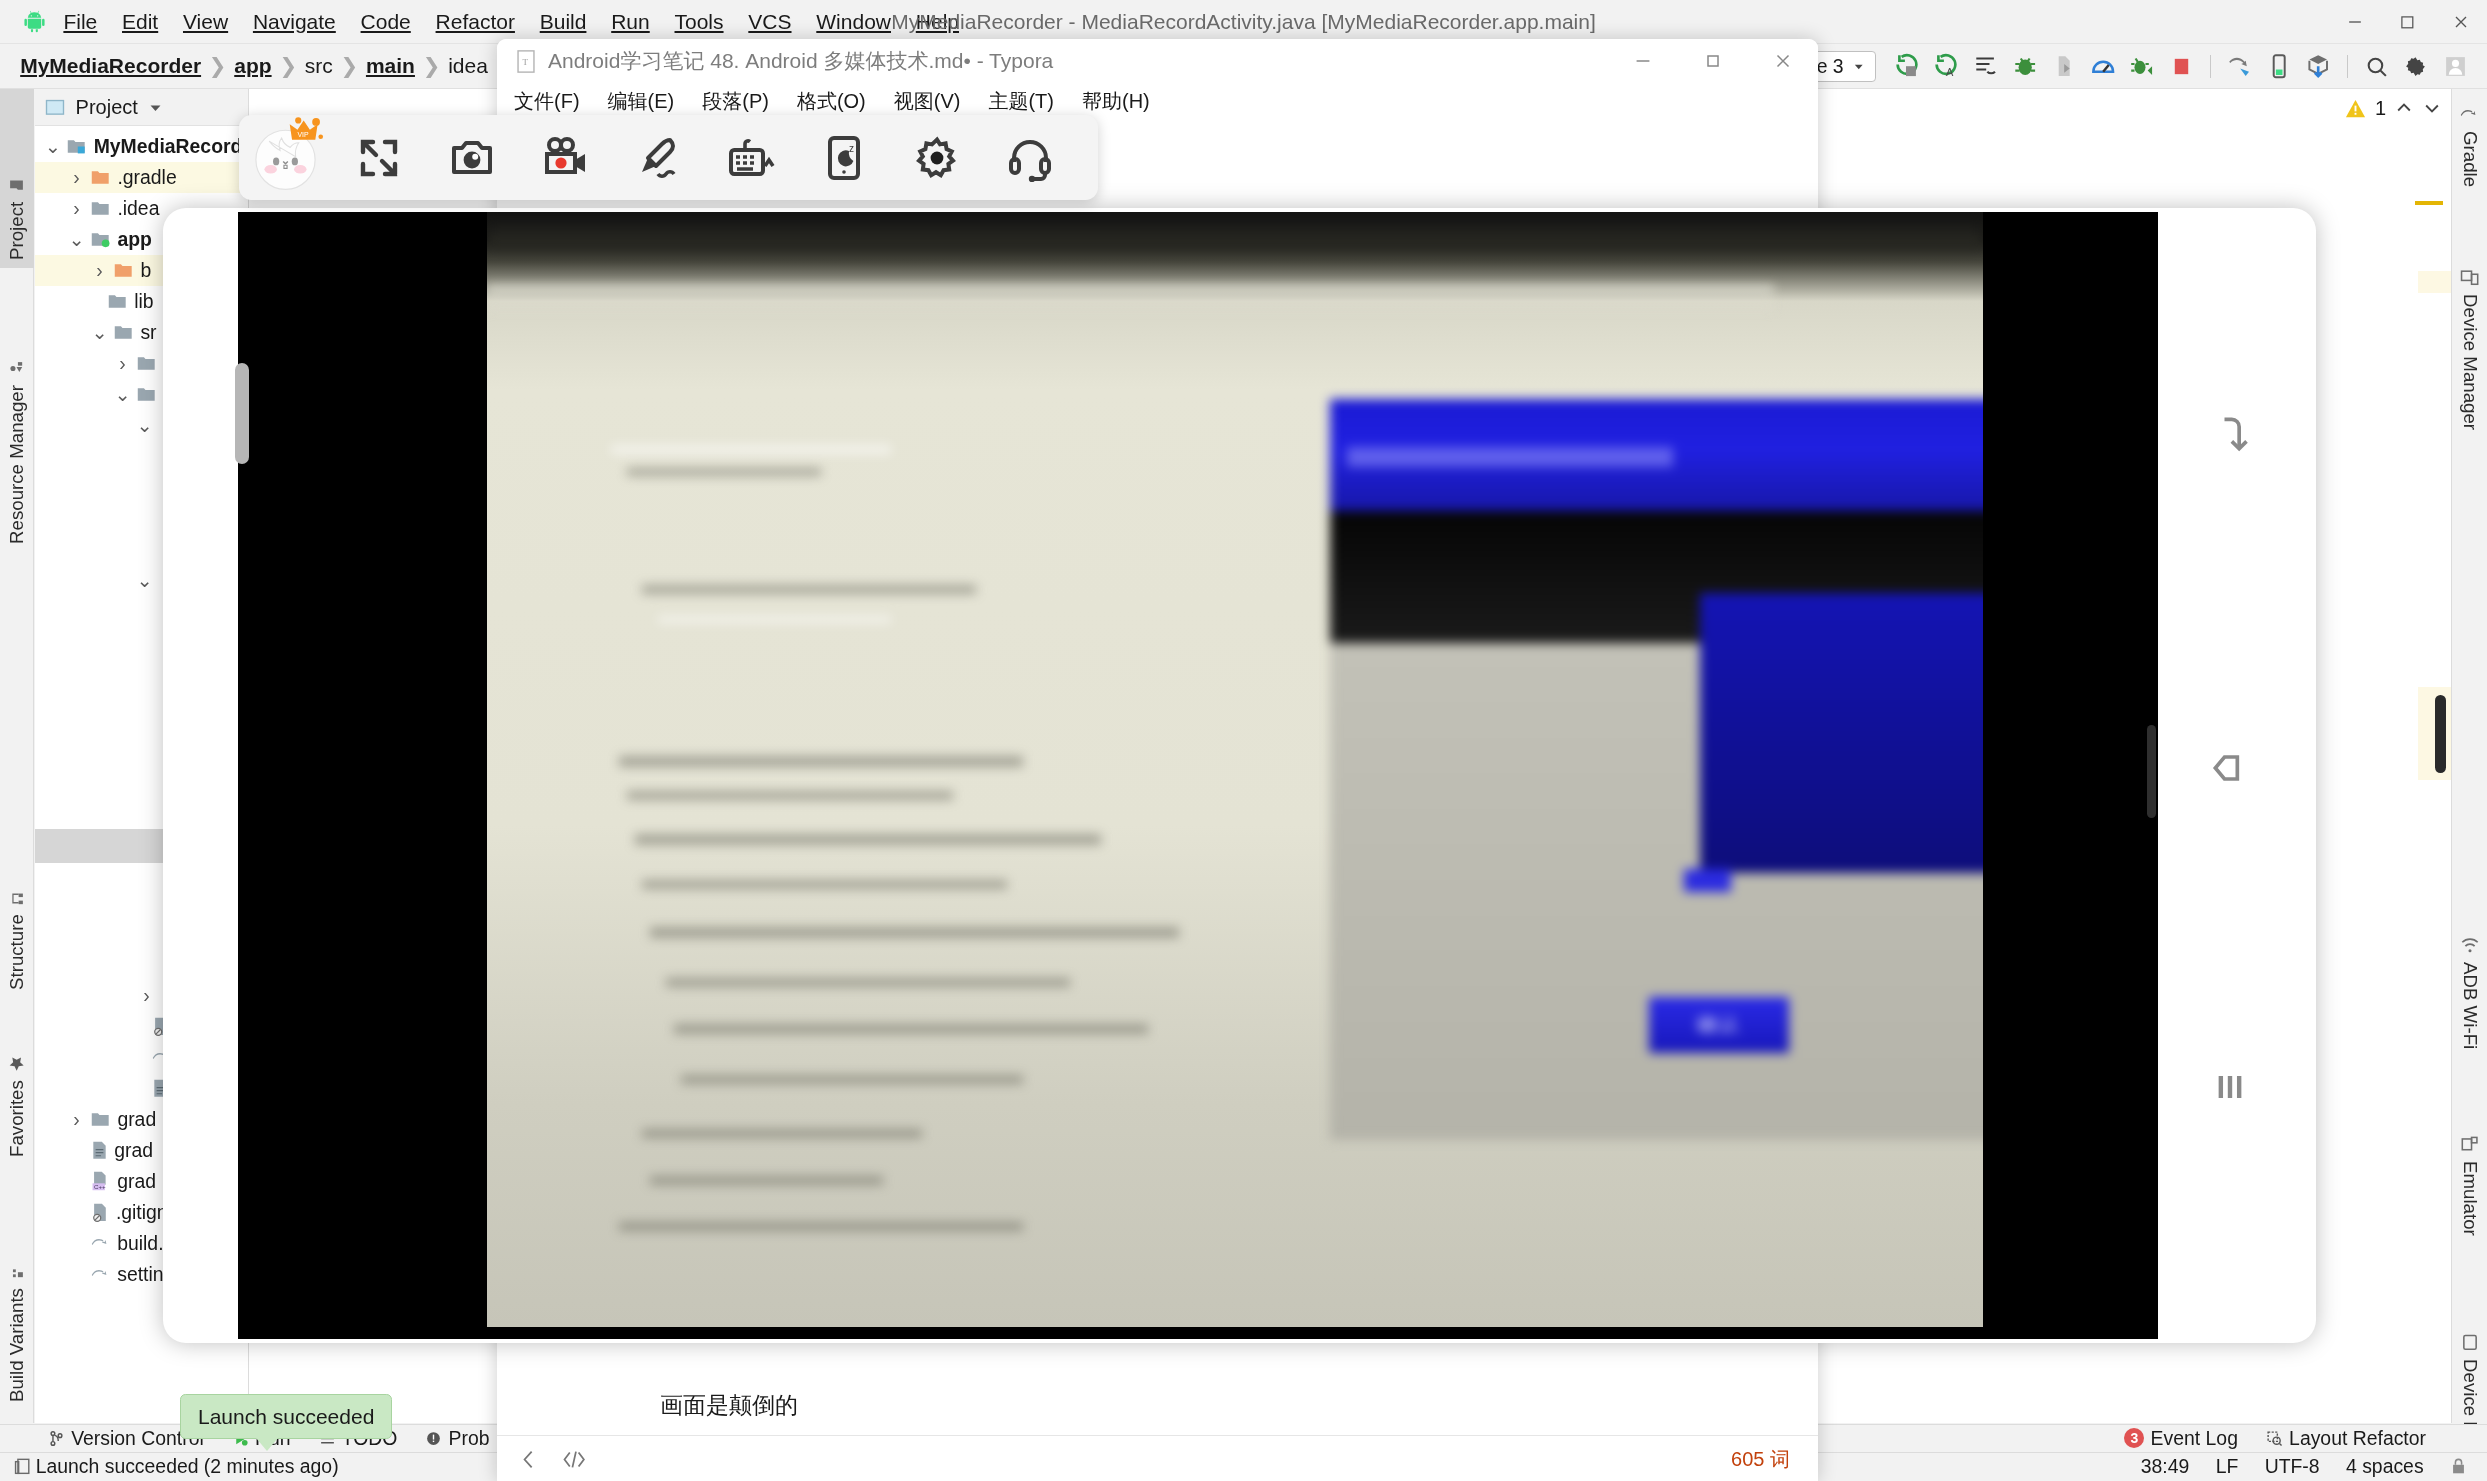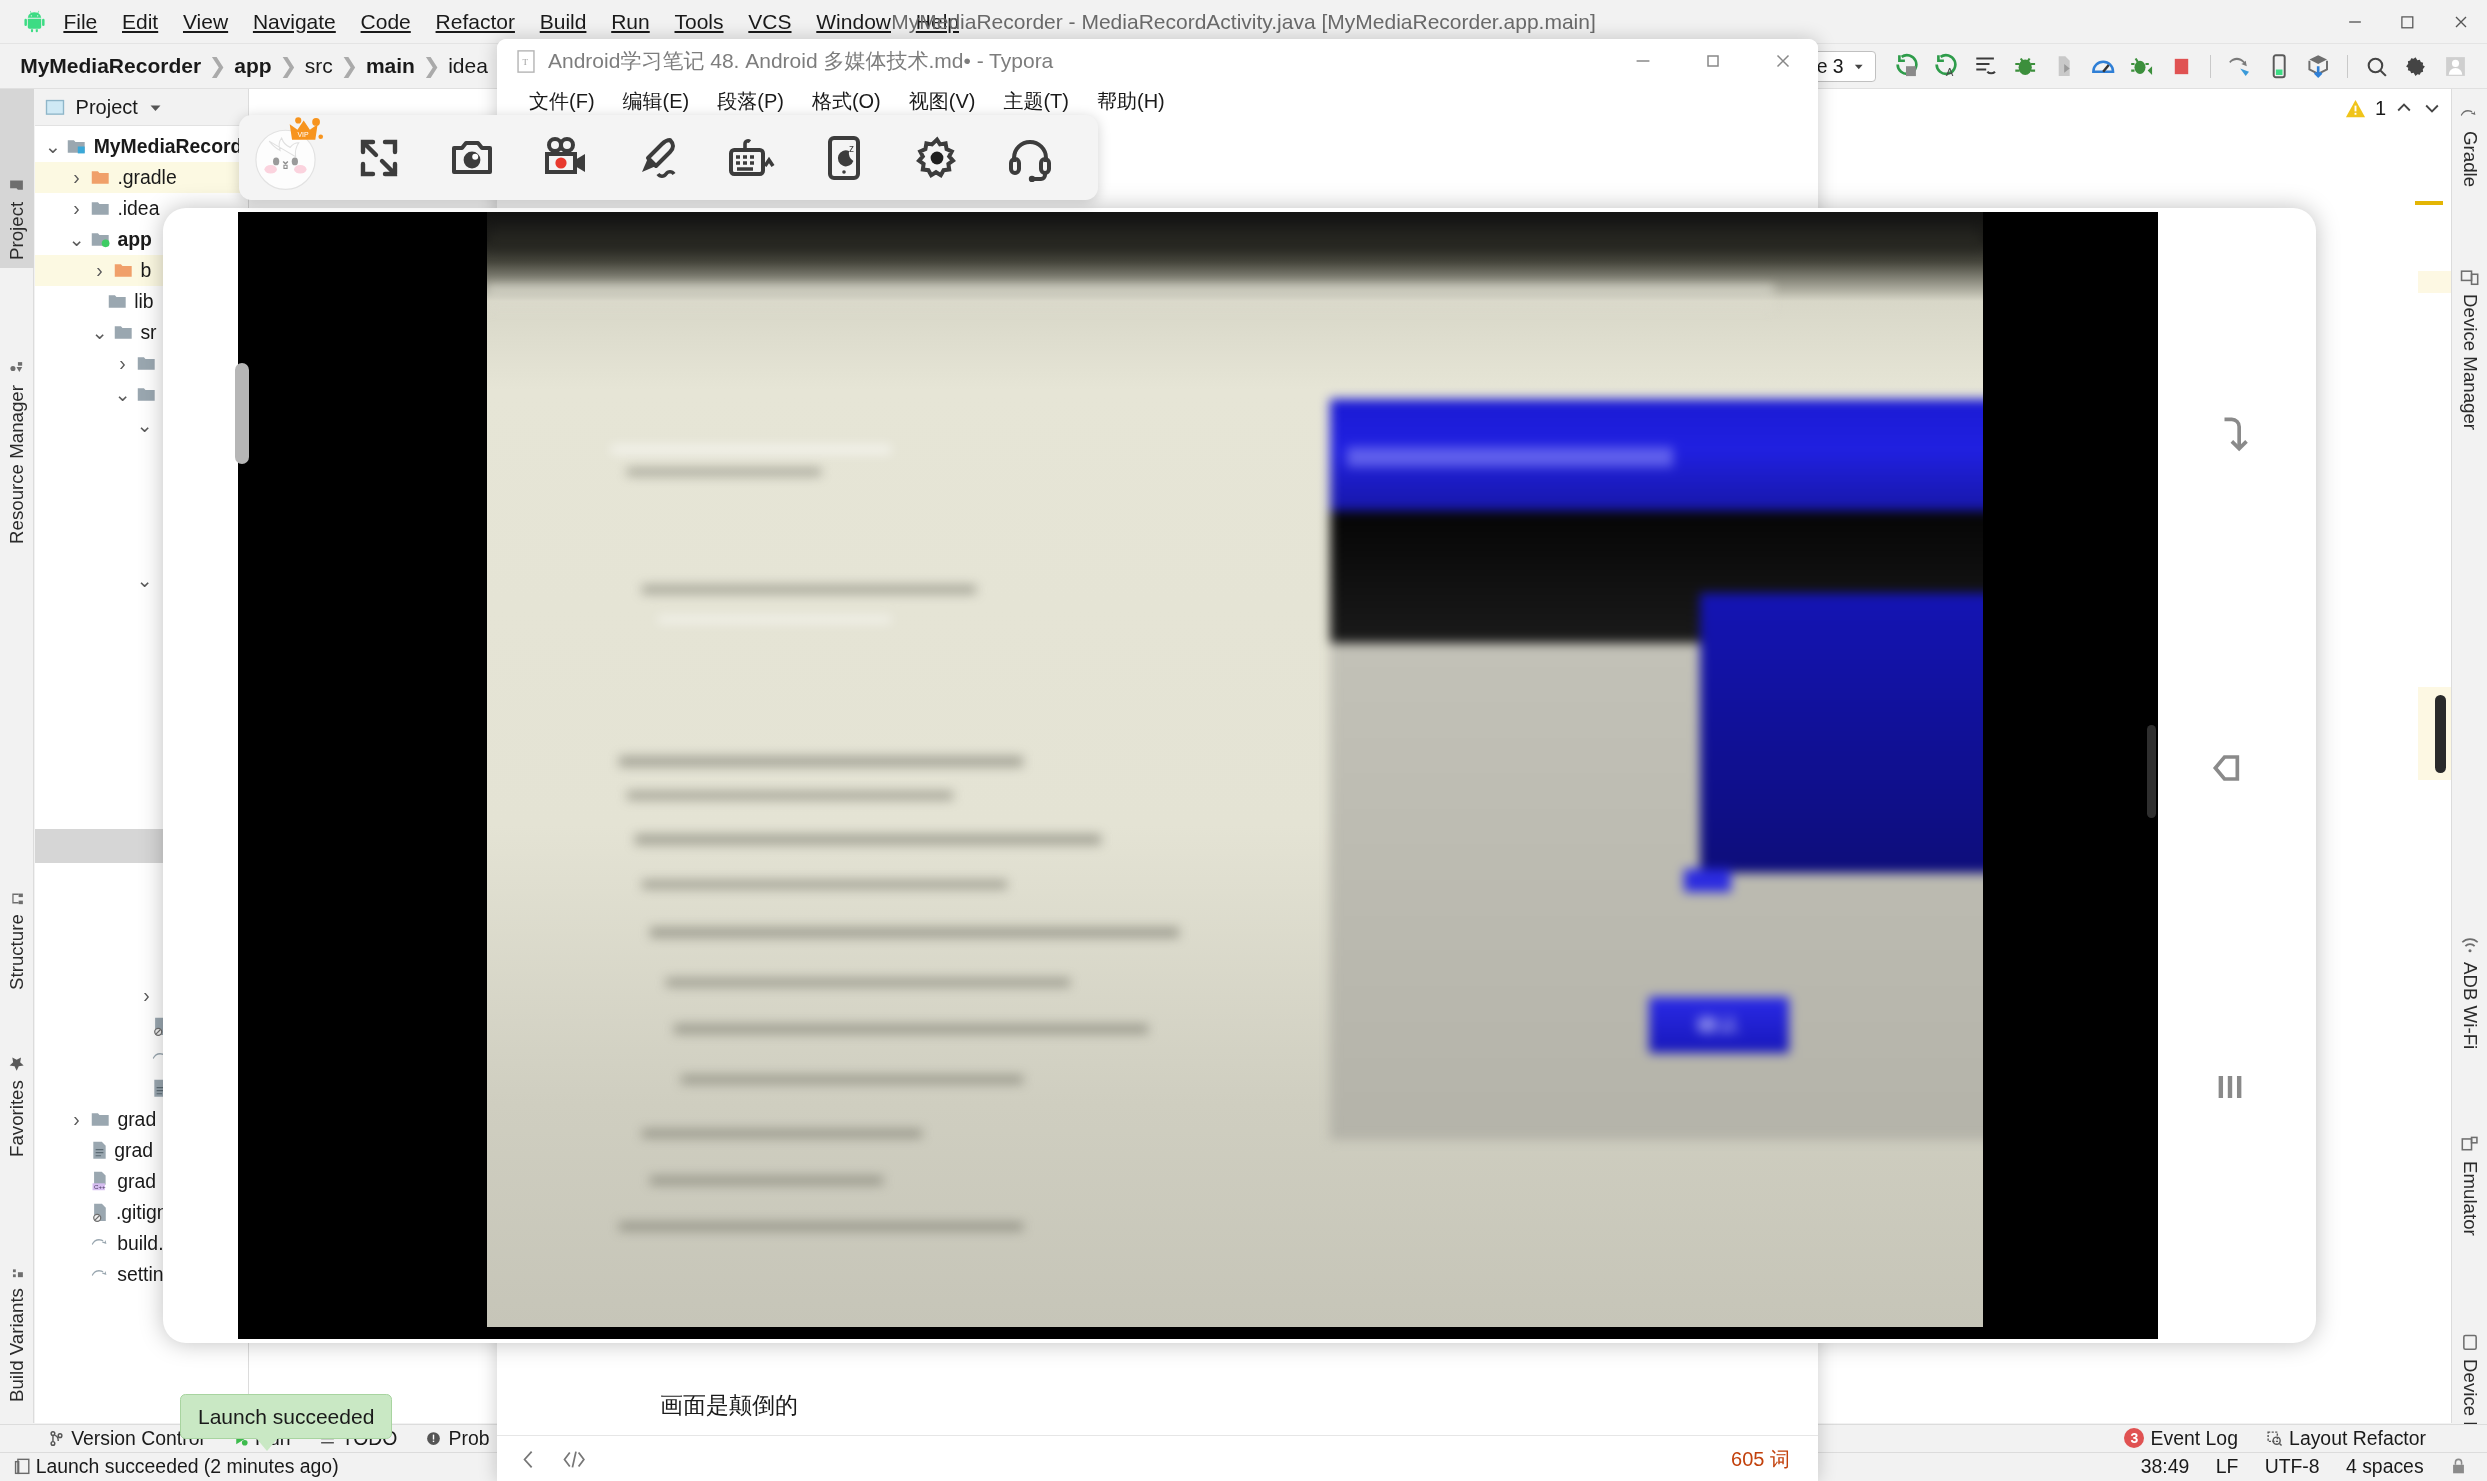--- a/index.html
+++ b/index.html
@@ -40,21 +40,21 @@
   }
 
   
   #as-navbar {
     position: absolute; left: 0; top: 44px; width: 2487px; height: 45px;
     background: #f2f2f2; display: flex; align-items: center;
     border-bottom: 0.8px solid #e0e0e0;
   }
   #as-crumbs { display: flex; align-items: center; margin-left: 14px; }
   .crumb { font-size: 21px; color: #1a1a1a; padding: 0 6.2px; white-space: nowrap; }
-  .crumb.bold { font-weight: bold; }
+  .crumb.bold { font-weight: bold; text-decoration: underline; }
   .crumb-sep { color: #aaa; font-size: 21px; padding: 0 1.6px; }
 
   #as-toolbar-right {
     position: absolute; right: 14px; top: 0; height: 45px;
     display: flex; align-items: center; gap: 3.1px;
   }
   .tb-icon {
     width: 36px; height: 36px; display: flex; align-items: center; justify-content: center;
   }
   .tb-sep { width:0.8px; height:23px; background:#c9c9c9; margin:0 7.8px; }
@@ -174,21 +174,21 @@
   }
   #ty-title {
     height: 44px; display: flex; align-items: center; position: relative;
     background: #ffffff;
   }
   #ty-title .ico { margin-left: 17px; width: 23px; height: 23px; display:flex; align-items:center; justify-content:center;}
   #ty-title .txt { font-size: 21px; color: #7d7d7d; margin-left: 11px; white-space: nowrap; }
   #ty-winbtns { position: absolute; right: 0; top: 0; height: 44px; display: flex; }
   .ty-winbtn { width: 70px; height: 44px; display:flex; align-items:center; justify-content:center; color:#888; }
 
-  #ty-menubar { height: 36px; display: flex; align-items: center; padding-left: 18px; background:#fff;}
+  #ty-menubar { height: 36px; display: flex; align-items: center; padding-left: 3px; background:#fff;}
   .ty-menu { font-size: 20px; color: #1a1a1a; padding: 0 14px; white-space: nowrap; }
 
   #ty-content { position: absolute; left:0; right:0; top: 79px; bottom: 47px; background:#fff; overflow:hidden; }
   #ty-doc-text {
     position: absolute; left: 163px; top: 1272px; font-size: 23px; color: #1a1a1a;
     white-space: nowrap;
   }
   #ty-scrollbar {
     position: absolute; right: 6.2px; top: 109px; width: 7.8px; height: 1104px;
     background: #d9d9d9; border-radius: 3.9px;

